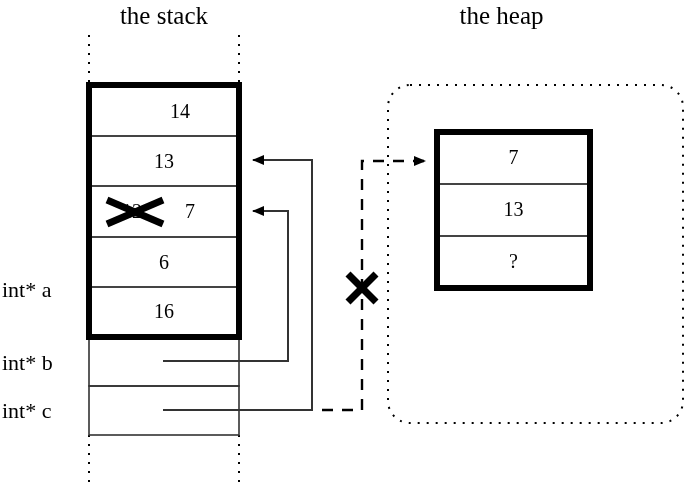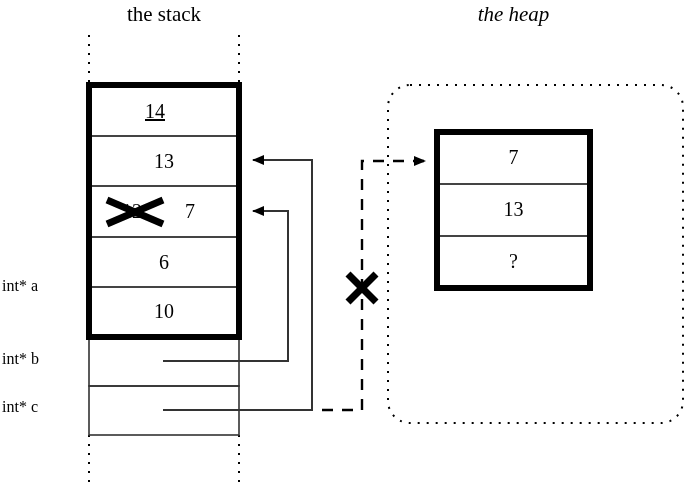--- a/index.html
+++ b/index.html
@@ -1,41 +1,41 @@
 <!DOCTYPE html>
 <html><head>
 <meta charset="utf-8">
 <style>
   html,body{margin:0;padding:0;background:#fff;}
   body{width:692px;height:489px;overflow:hidden;
        font-family:"Liberation Serif","DejaVu Serif",serif;color:#000;}
   #root{position:relative;width:692px;height:489px;}
-  .ttl{position:absolute;font-size:21px;white-space:nowrap;text-align:center;}
-  .vlabel{position:absolute;font-size:16px;white-space:nowrap;}
+  .ttl{position:absolute;font-size:25px;white-space:nowrap;text-align:center;}
+  .vlabel{position:absolute;font-size:22px;white-space:nowrap;}
   svg{position:absolute;left:0;top:0;width:692px;height:489px;}
   .cellnum{position:absolute;font-size:20px;text-align:center;white-space:nowrap;}
 </style>
 </head>
 <body>
 
 <div id="root">
 
   <div class="ttl" style="left:88px;top:2px;width:152px;">the stack</div>
-  <div class="ttl" style="left:437px;top:2px;width:153px;font-style:italic;">the heap</div>
+  <div class="ttl" style="left:425px;top:2px;width:153px;">the heap</div>
 
   <div class="vlabel" style="left:2px;top:277px;">int* a</div>
   <div class="vlabel" style="left:2px;top:350px;text-align:center;">int* b</div>
   <div class="vlabel" style="left:2px;top:398px;">int* c</div>
 
-  <div class="cellnum" style="left:79px;top:100px;width:152px;text-decoration:underline;">14</div>
+  <div class="cellnum" style="left:104px;top:100px;width:152px;">14</div>
   <div class="cellnum" style="left:88px;top:150px;width:152px;">13</div>
   <div class="cellnum" style="left:102px;top:200px;width:60px;">12</div>
   <div class="cellnum" style="left:170px;top:200px;width:40px;">7</div>
   <div class="cellnum" style="left:88px;top:251px;width:152px;">6</div>
-  <div class="cellnum" style="left:88px;top:300px;width:152px;">10</div>
+  <div class="cellnum" style="left:88px;top:300px;width:152px;">16</div>
 
   <div class="cellnum" style="left:437px;top:146px;width:153px;">7</div>
   <div class="cellnum" style="left:437px;top:198px;width:153px;">13</div>
   <div class="cellnum" style="left:437px;top:250px;width:153px;">?</div>
 
   <svg viewBox="0 0 692 489">
     <defs>
       <marker id="ah" markerWidth="12" markerHeight="10" refX="11" refY="5" orient="auto" markerUnits="userSpaceOnUse">
         <path d="M0,0 L12,5 L0,10 z" fill="#000"></path>
       </marker>

